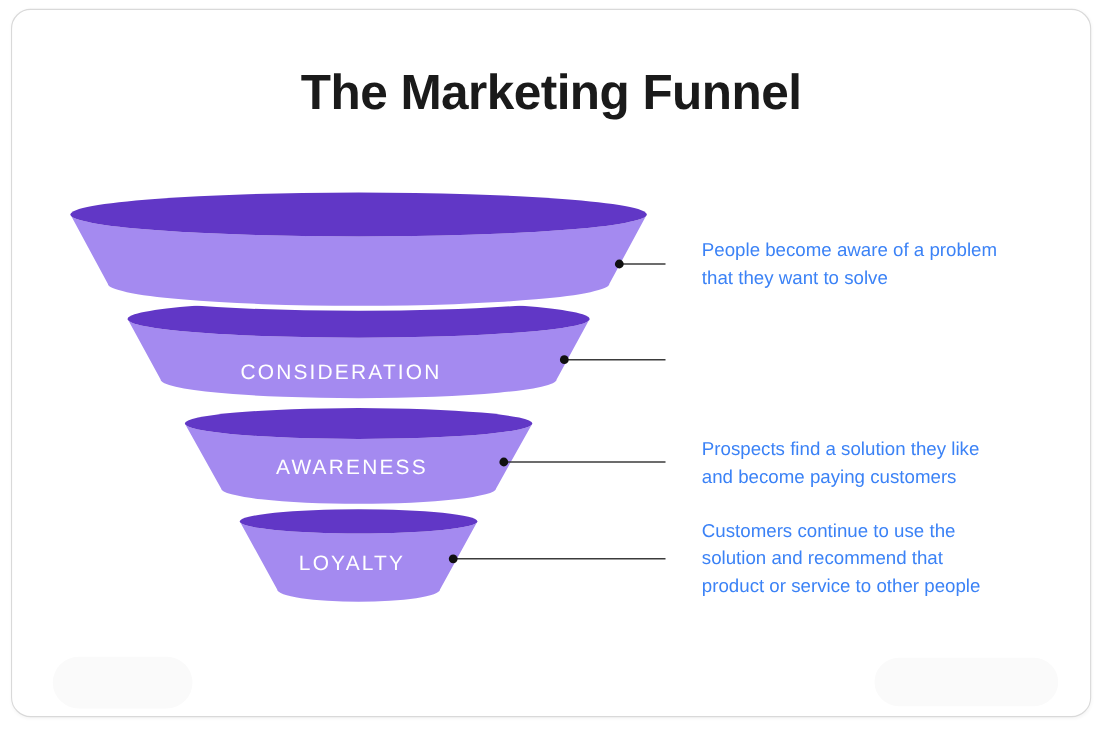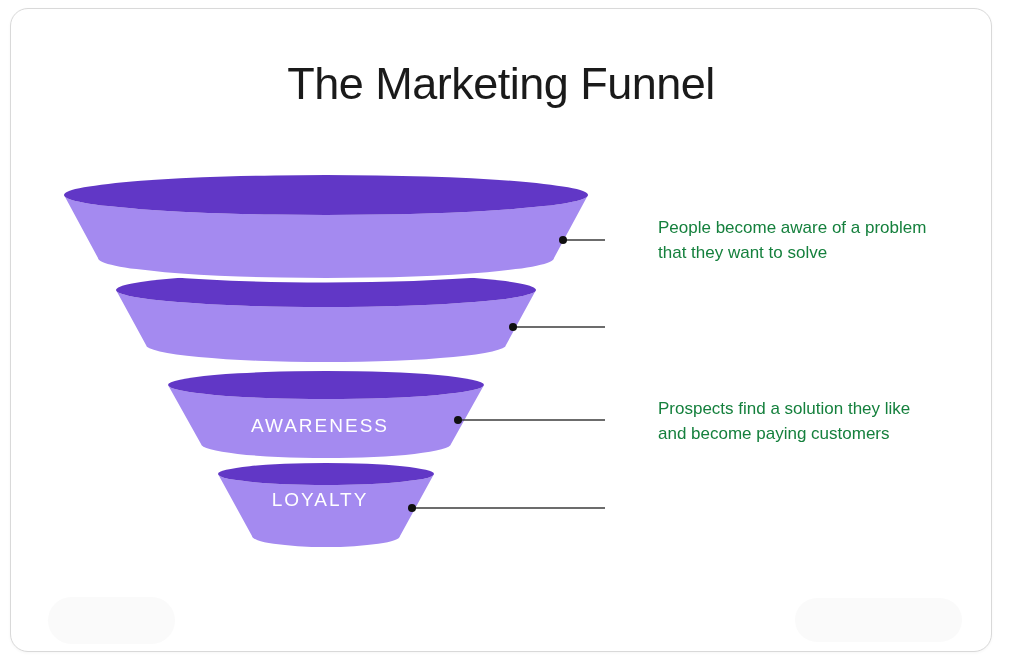--- a/index.html
+++ b/index.html
@@ -33,21 +33,21 @@
   .wm-left  { left: 48px;  top: 597px; width: 127px; height: 47px; border-radius: 24px; }
   .wm-right { left: 795px; top: 598px; width: 167px; height: 44px; border-radius: 22px; }
   .title {
     position: absolute;
     left: 11px;
     top: 58px;
     width: 980px;
     margin: 0;
     text-align: center;
     font-size: 45px;
-    font-weight: 400;
+    font-weight: 700;
     letter-spacing: -0.5px;
     color: #1a1a1a;
   }
   .funnel-svg {
     position: absolute;
     left: 0;
     top: 0;
   }
   .band {
     stroke: #ffffff;
@@ -70,23 +70,22 @@
     font-weight: 500;
     letter-spacing: 2px;
     white-space: nowrap;
   }
   .desc {
     position: absolute;
     left: 638px;
     width: 345px;
     font-size: 17px;
     line-height: 25px;
-    color: #15803d;
+    color: #3b82f6;
     white-space: pre-line;
-    margin-left: 20px;
   }
 </style>
 </head>
 <body>
 
 <div class="stage">
 
   <div class="card"></div>
   <div class="watermark wm-left"></div>
   <div class="watermark wm-right"></div>
@@ -126,21 +125,25 @@
     <g>
       <line class="cline" x1="458" y1="420" x2="605" y2="420"></line>
       <circle class="cdot" cx="458" cy="420" r="4"></circle>
     </g>
     <g>
       <line class="cline" x1="412" y1="508" x2="605" y2="508"></line>
       <circle class="cdot" cx="412" cy="508" r="4"></circle>
     </g>
   </svg>
 
+  <div class="stage-label" style="left:310px; top:340px">CONSIDERATION</div>
   <div class="stage-label" style="left:320px; top:426px">AWARENESS</div>
-  <div class="stage-label" style="left:320px; top:500px">LOYALTY</div>
+  <div class="stage-label" style="left:320px; top:513px">LOYALTY</div>
 
   <div class="desc" style="top:215px">People become aware of a problem
 that they want to solve</div>
   <div class="desc" style="top:396px">Prospects find a solution they like
 and become paying customers</div>
+  <div class="desc" style="top:470px">Customers continue to use the
+solution and recommend that
+product or service to other people</div>
 
 </div>
 
 </body></html>

